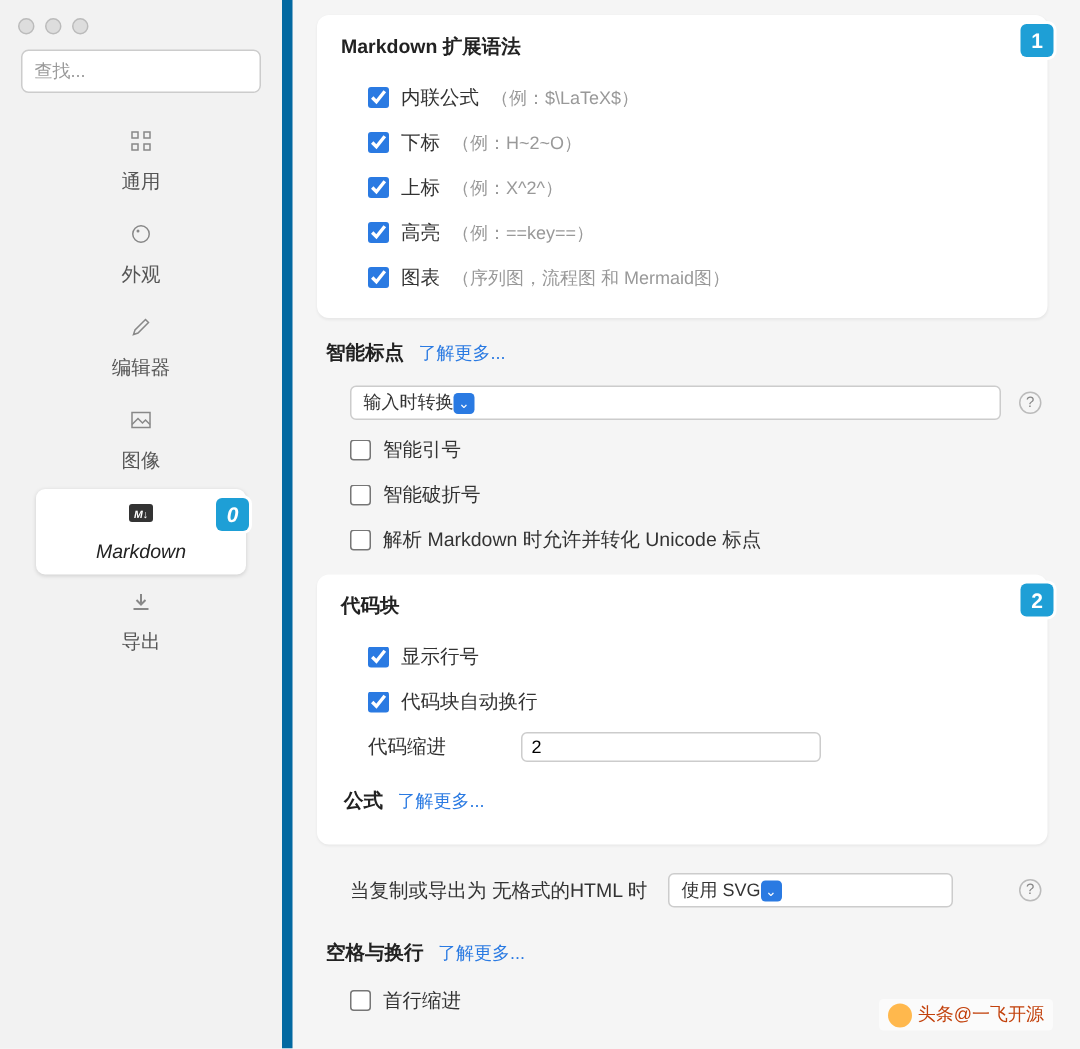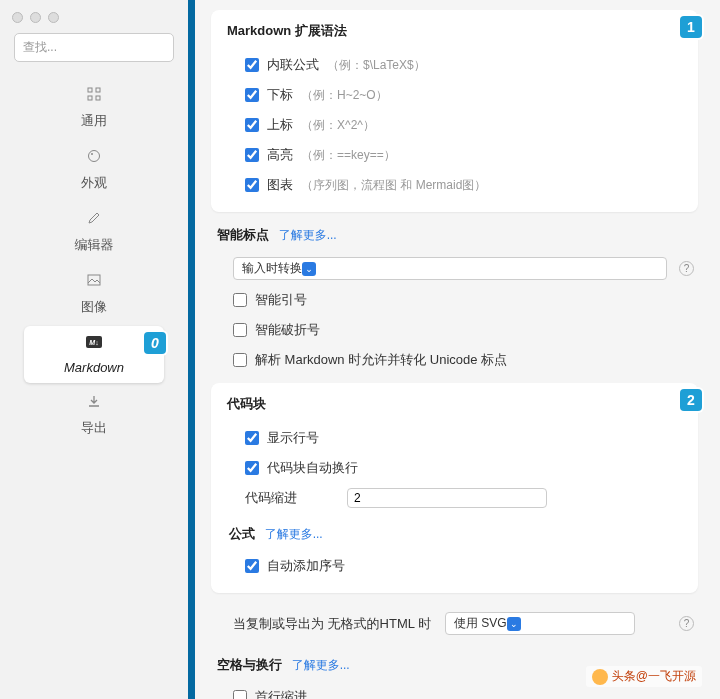--- a/index.html
+++ b/index.html
@@ -324,24 +324,20 @@
         </div>
       <div class="form-row">
         <span class="lbl">代码缩进</span>
         <input class="input-num" value="2" style="">
       </div>
 
       <div class="section-header" style="margin-top:12px">
         <span>公式</span>
         <span class="learn-more">了解更多...</span>
       </div>
-      <div class="opt-row">
-          <input type="checkbox" checked="" style="">
-          <span>自动添加序号</span>
-        </div>
     </div>
 
     <div class="plain-block">
       <div class="form-row">
         <span class="lbl-wide">当复制或导出为 无格式的HTML 时</span>
         <div class="select" style="min-width:190px">
           <span>使用 SVG</span>
           <span class="select-caret">⌄</span>
         </div>
         <span class="help">?</span>

